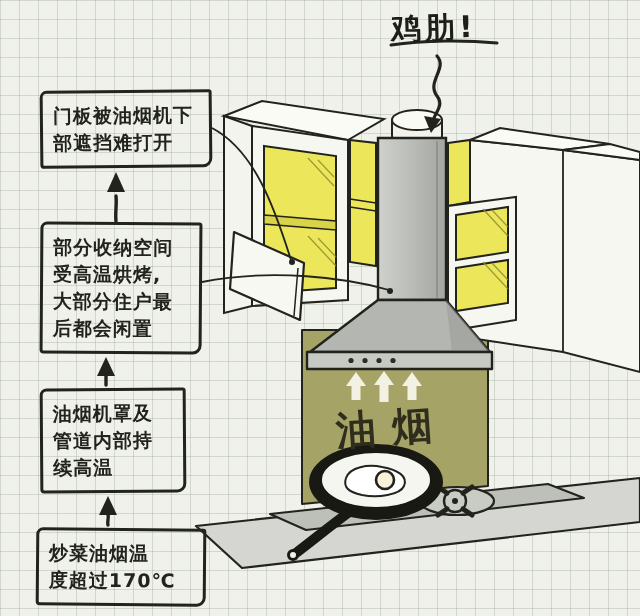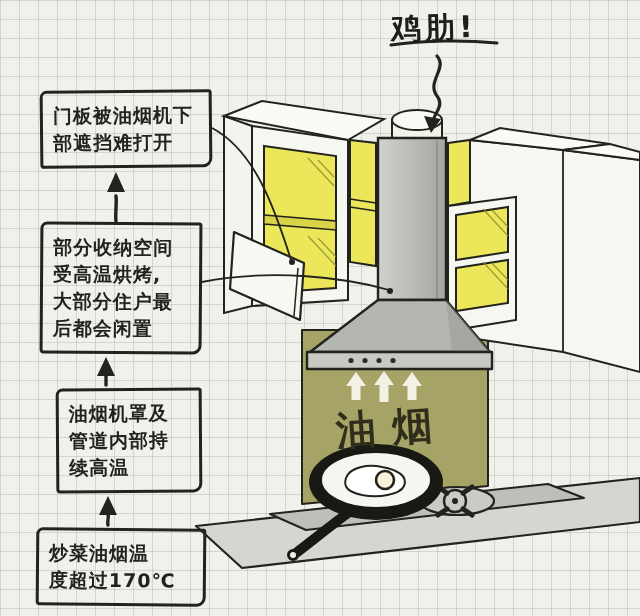--- a/index.html
+++ b/index.html
@@ -14,21 +14,21 @@
   }
   svg.art{position:absolute;left:0;top:0;width:640px;height:616px;}
   .box{
     position:absolute;box-sizing:border-box;
     border:3px solid #23231e;border-radius:7px 3px 9px 4px;
     padding:9px 10px;font-size:19px;font-weight:700;line-height:1.42;
     white-space:pre-line;letter-spacing:1px;background:transparent;
   }
   .box1{left:40px;top:90px;width:172px;transform:rotate(-.6deg);}
   .box2{left:40px;top:222px;width:162px;transform:rotate(.4deg);}
-  .box3{left:40px;top:388px;width:146px;transform:rotate(-.4deg);margin-left:16px;}
+  .box3{left:40px;top:388px;width:146px;transform:rotate(-.4deg);}
   .box4{left:36px;top:528px;width:170px;transform:rotate(.5deg);}
   .jilei{
     position:absolute;left:391px;top:8px;font-size:30px;font-weight:700;
     letter-spacing:4px;transform:rotate(-1.5deg);color:#1e1e19;
   }
   .youyan{
     position:absolute;left:336px;top:400px;font-size:40px;font-weight:700;
     letter-spacing:16px;transform:rotate(-4deg);color:#2f2e1c;
   }
 </style>

